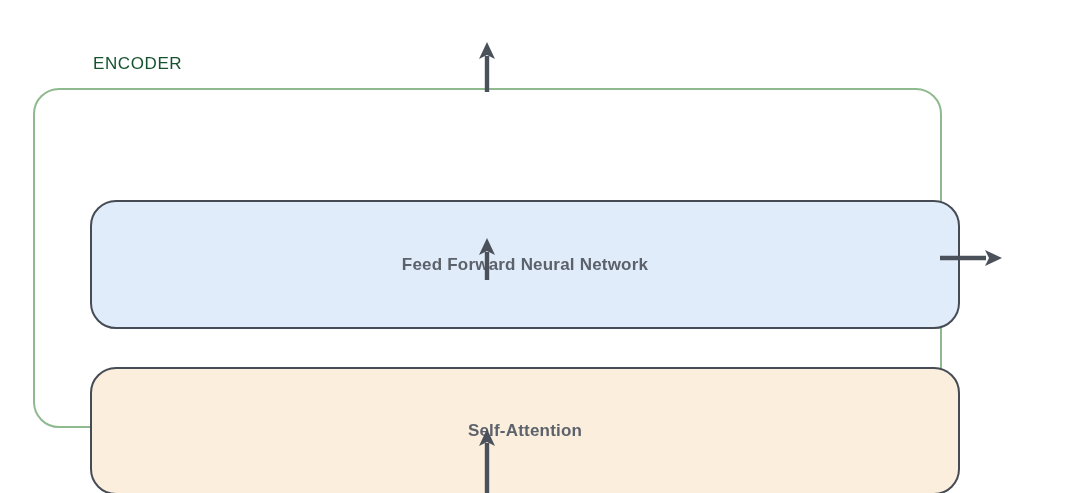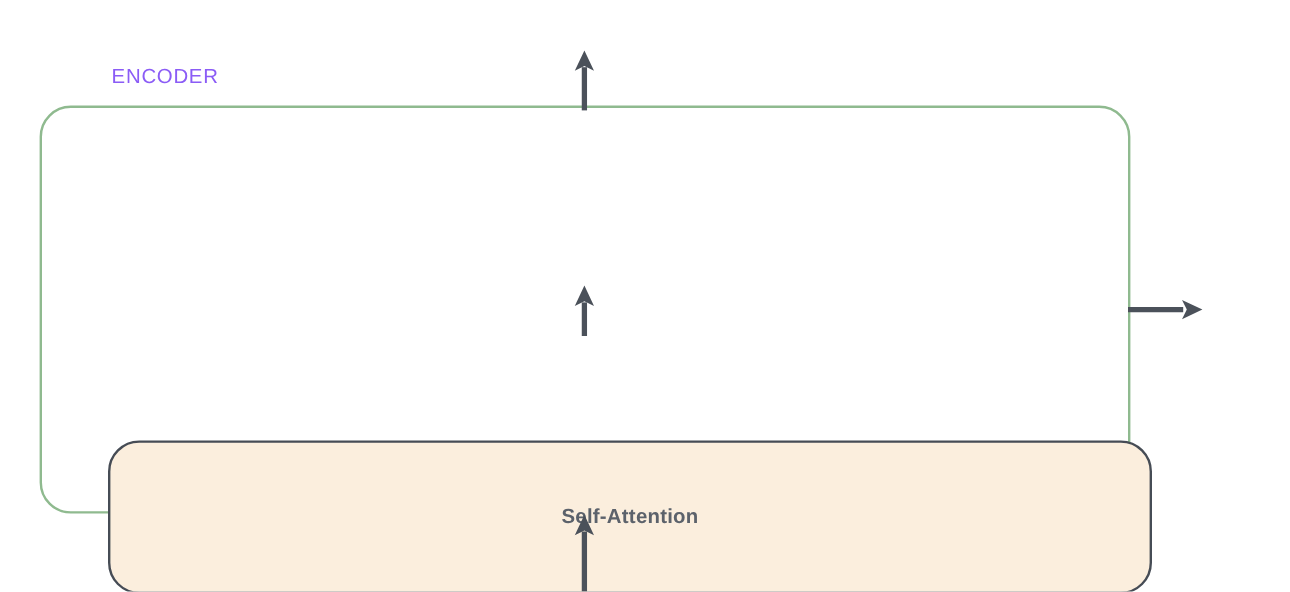--- a/index.html
+++ b/index.html
@@ -20,21 +20,21 @@
     background: #ffffff;
   }
 
   
   .encoder-label {
     position: absolute;
     left: 93px;
     top: 54px;
     font-size: 17px;
     letter-spacing: 0.6px;
-    color: #8b5cf6;
+    color: #14532d;
     font-weight: 400;
     line-height: 20px;
     white-space: nowrap;
   }
 
   
   .encoder-box {
     position: absolute;
     left: 33px;
     top: 88px;
@@ -92,20 +92,23 @@
 </style>
 </head>
 <body>
 
 <div id="diagram">
 
   <div class="encoder-label">ENCODER</div>
 
   <div class="encoder-box">
 
+    <div class="block ffnn-block">
+      <span class="block-label">Feed Forward Neural Network</span>
+    </div>
 
     <div class="block attention-block">
       <span class="block-label">Self-Attention</span>
     </div>
 
   </div>
 
   <svg class="arrow arrow-top" width="32" height="52" viewBox="0 0 32 52">
     <path d="M16 52 L16 16" stroke="#4b515a" stroke-width="4.4" fill="none"></path>
     <path d="M16 2 L24 19 L16 15 L8 19 Z" fill="#4b515a"></path>

